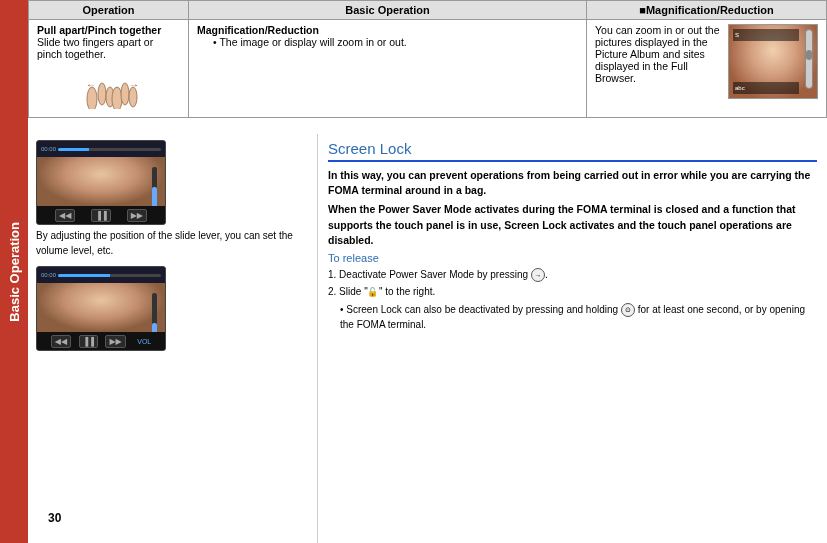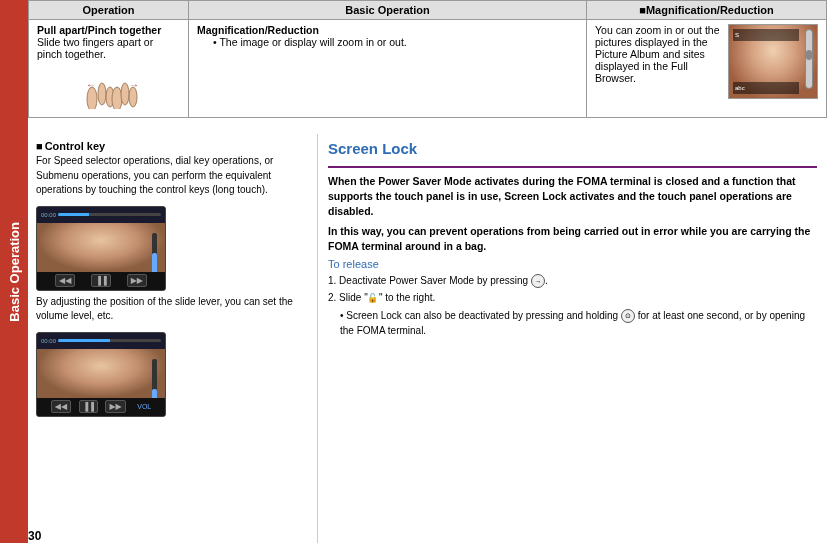--- a/index.html
+++ b/index.html
@@ -172,23 +172,23 @@
       margin-bottom: 6px;
     }
     .bullet-note::before {
       content: '• ';
     }
 
     
     .screen-lock-title {
       color: #2e6db4;
       font-size: 15px;
-      font-weight: bold;
-      border-bottom: 2px solid #701a75;
-      padding-bottom: 9px;
+      font-weight: normal;
+      border-bottom: 2px solid #1d4ed8;
+      padding-bottom: 3px;
       margin-bottom: 6px;
     }
 
     .bold-text {
       font-weight: bold;
       font-size: 10.5px;
       line-height: 1.45;
       margin-bottom: 4px;
     }
 
@@ -213,24 +213,25 @@
       border: 1px solid #555;
       border-radius: 50%;
       font-size: 7px;
       vertical-align: middle;
       background: #f0f0f0;
     }
 
     
     .page-num {
       position: absolute;
-      bottom: 0;
+      bottom: 18px;
       left: 28px;
       font-size: 12px;
       font-weight: bold;
+      padding-left: 20px;
     }
 
     
     .pinch-svg-area {
       display: flex;
       justify-content: center;
       padding: 4px 0;
     }
     .left-img-wrap {
       width: 130px;
@@ -384,24 +385,20 @@
           </div>
           <span>You can zoom in or out the pictures displayed in the Picture Album and sites displayed in the Full Browser.</span>
         </td>
       </tr>
     </tbody>
   </table>
 
   <div class="content-bottom">
 
     <div class="left-col">
-      <div>
-        <div class="section-title">Control key</div>
-        <div class="body-text">For Speed selector operations, dial key operations, or Submenu operations, you can perform the equivalent operations by touching the control keys (long touch).</div>
-      </div>
 
       <div class="left-img-wrap">
         <div class="li-topbar">
           <span>00:00</span>
           <div class="li-progress">
             <div class="li-progress-fill" style="width:30%;"></div>
           </div>
         </div>
         <div class="li-screen">
           <div class="li-face"></div>
@@ -440,22 +437,22 @@
           <span style="color:#6af;font-size:7px;margin-left:4px;">VOL</span>
         </div>
       </div>
     </div>
 
     <div class="right-col">
 
 
       <div class="screen-lock-title">Screen Lock</div>
 
+      <div class="bold-text">In this way, you can prevent operations from being carried out in error while you are carrying the FOMA terminal around in a bag.</div>
       <div class="bold-text">When the Power Saver Mode activates during the FOMA terminal is closed and a function that supports the touch panel is in use, Screen Lock activates and the touch panel operations are disabled.</div>
-      <div class="bold-text">In this way, you can prevent operations from being carried out in error while you are carrying the FOMA terminal around in a bag.</div>
 
       <div class="to-release">To release</div>
 
       <div class="release-steps">
         <div style="margin-bottom:2px;">
           1. Deactivate Power Saver Mode by pressing <span class="icon-inline">→</span>.
         </div>
         <div style="margin-bottom:2px;">
           2. Slide "<span style="font-size:9px;">🔓</span>" to the right.
         </div>

